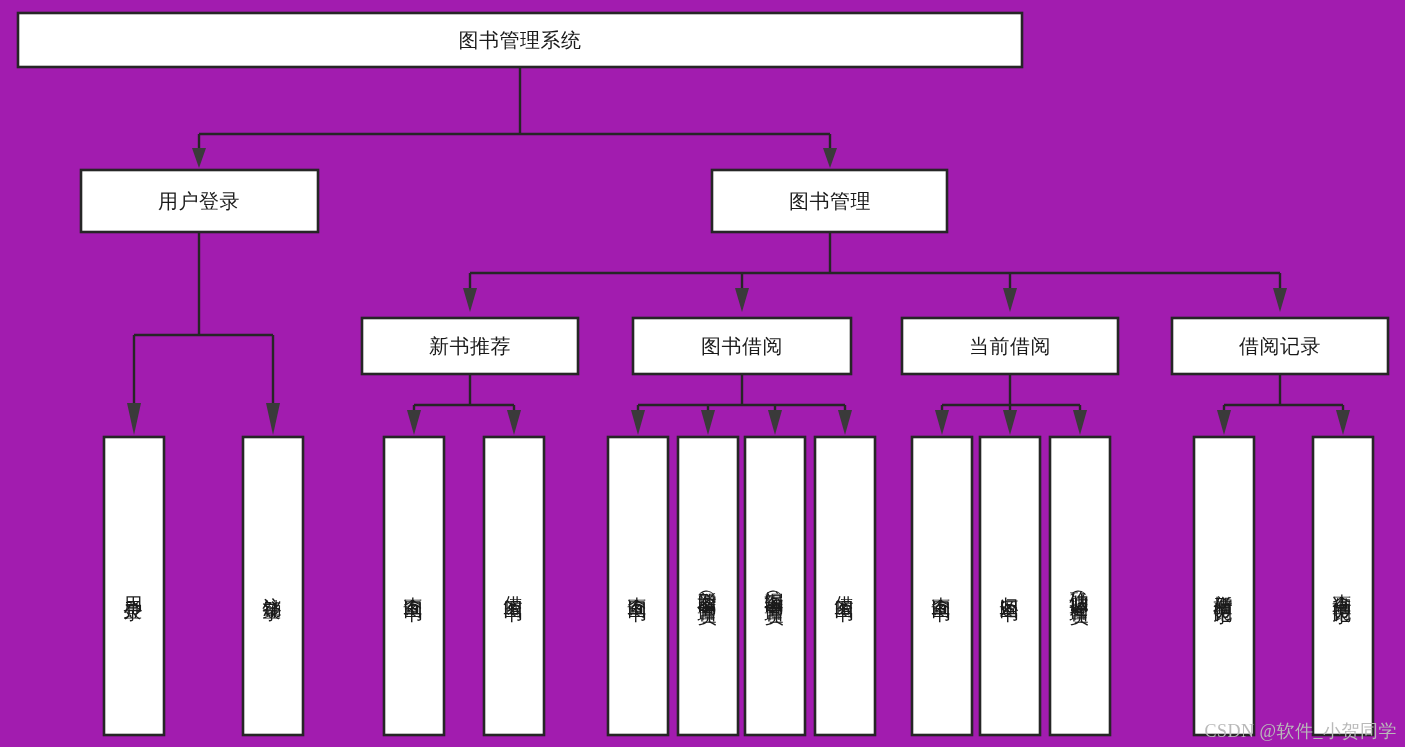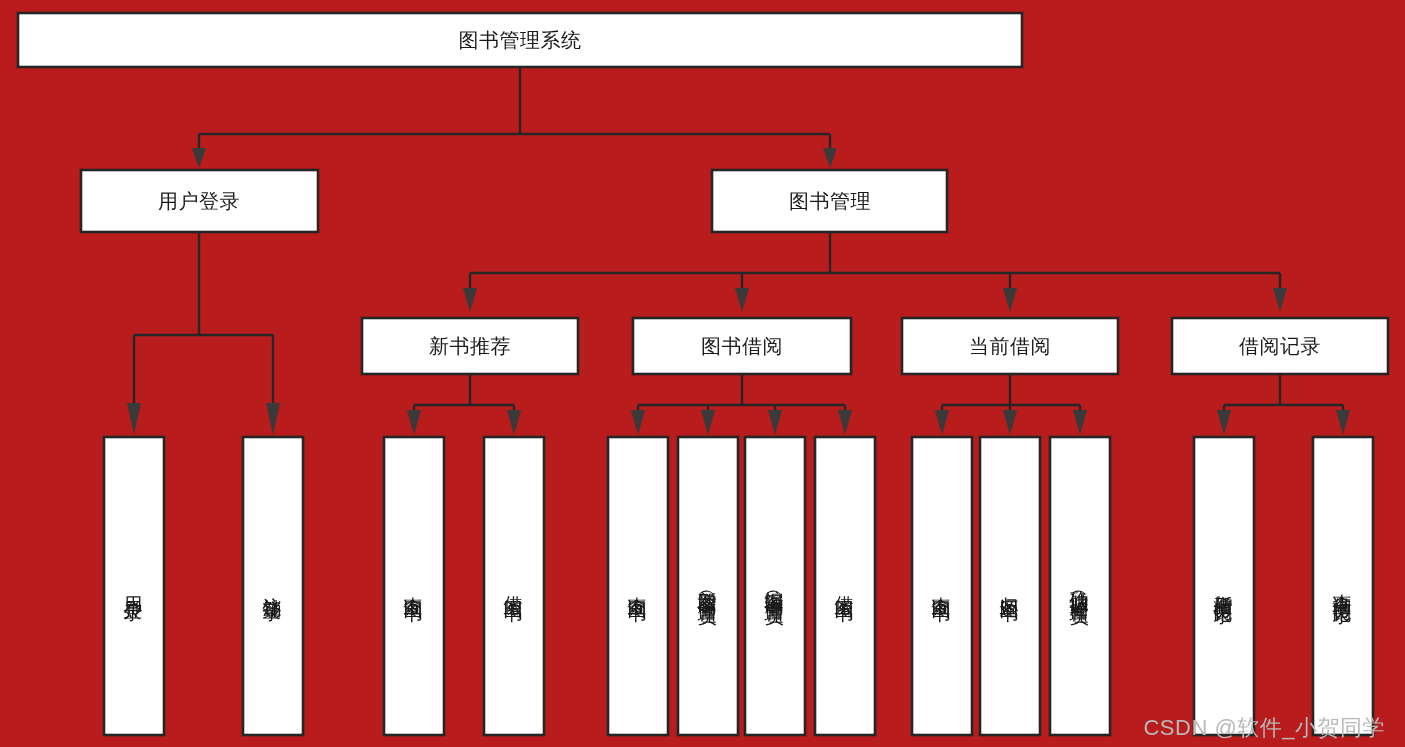--- a/index.html
+++ b/index.html
@@ -11,21 +11,21 @@
   body {
     width: 1405px;
     height: 747px;
     font-family: "DejaVu Sans", "Liberation Sans", sans-serif;
     overflow: hidden;
   }
   #diagram-root {
     position: relative;
     width: 1405px;
     height: 747px;
-    background: #b91c1c;
+    background: #a21caf;
   }
   svg#tree-svg {
     position: absolute;
     left: 0;
     top: 0;
     width: 1405px;
     height: 747px;
   }
   .node-box {
     fill: #ffffff;
@@ -54,24 +54,24 @@
     stroke-width: 2.4;
     fill: none;
     stroke-linecap: butt;
   }
   .arrow-head {
     fill: #3a3a3a;
     stroke: none;
   }
   .watermark {
     position: absolute;
-    right: 20px;
+    right: 8px;
     bottom: 4px;
-    font-family: Liberation Sans, sans-serif;
-    font-size: 22px;
+    font-family: Liberation Serif, serif;
+    font-size: 18px;
     color: #b9b9b9;
     letter-spacing: 0.5px;
     white-space: nowrap;
     user-select: none;
   }
 </style>
 </head>
 <body>
 
 <div id="diagram-root">

